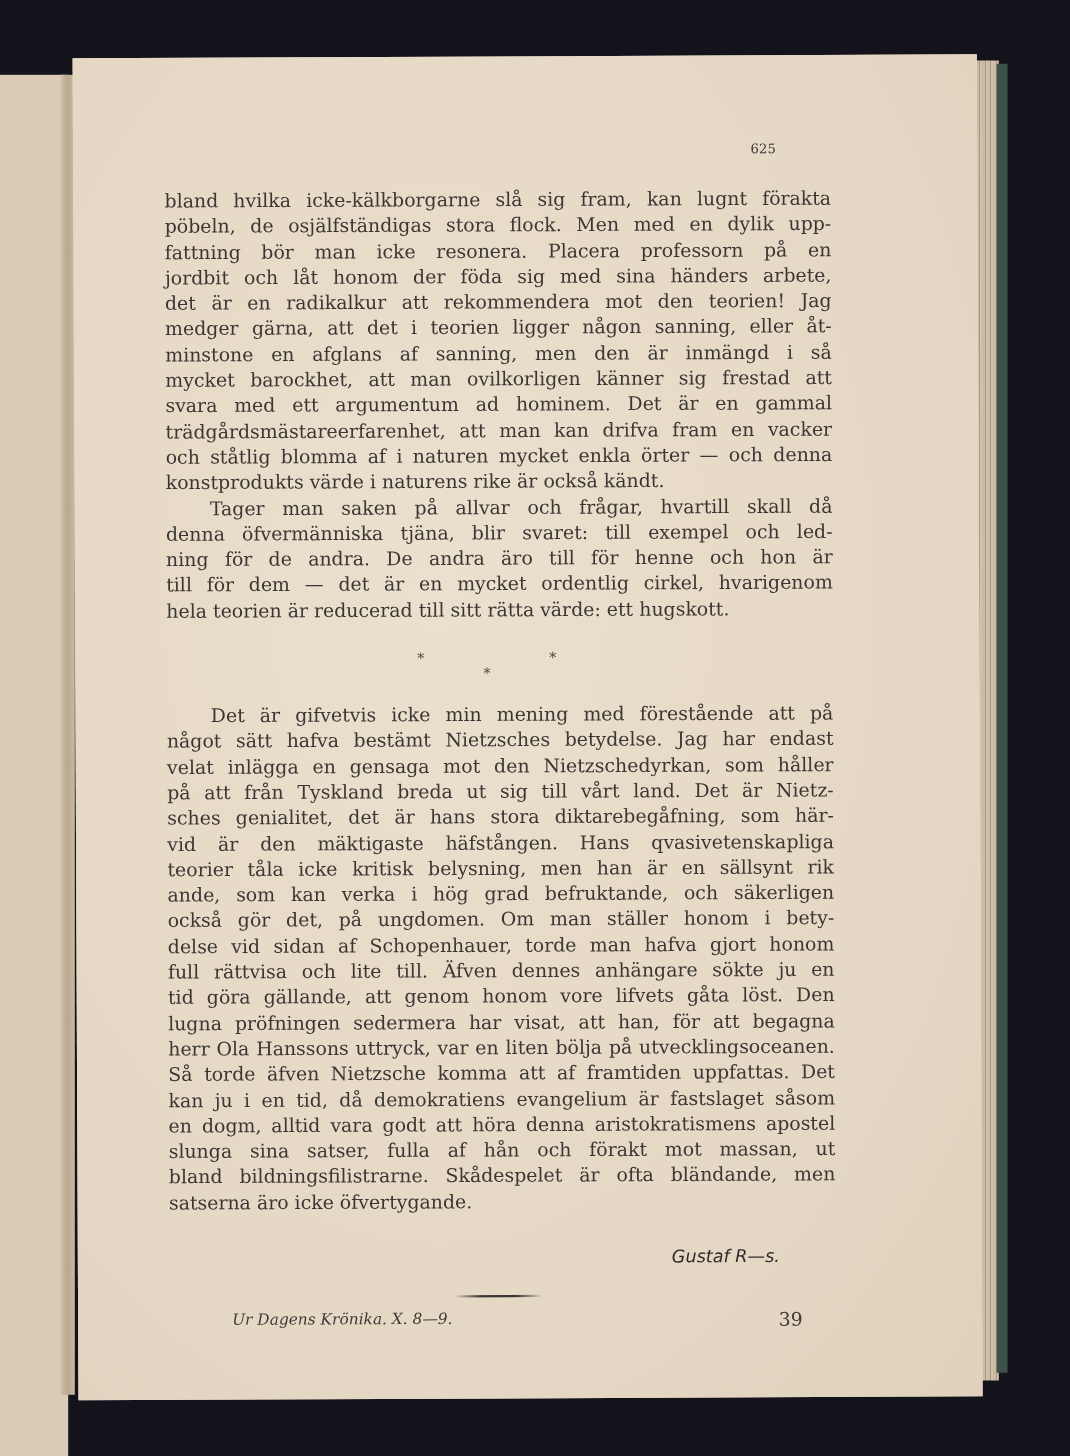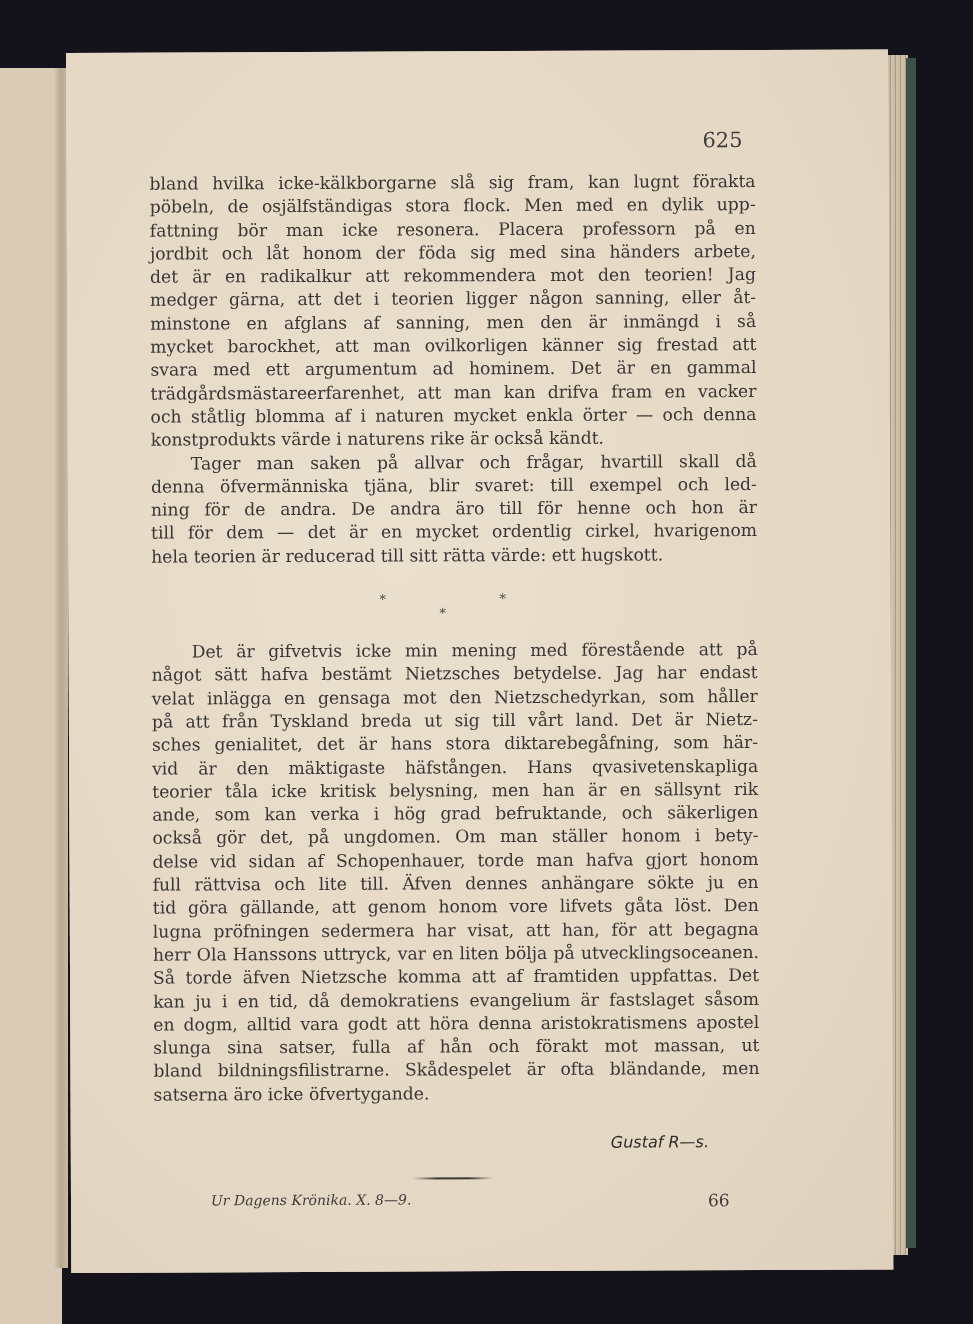--- a/index.html
+++ b/index.html
@@ -27,21 +27,21 @@
   .page-edges {
     position: absolute; left: 878px; top: 55px; width: 30px; height: 1200px;
     background: repeating-linear-gradient(90deg, #c9bba4 0 2px, #a89a84 2px 3px, #d0c2ab 3px 5px);
   }
   .cover-edge {
     position: absolute; left: 906px; top: 58px; width: 10px; height: 1190px;
     background: #3c5249;
   }
   .page-number {
     position: absolute; left: 616px; top: 78px;
-    font-size: 21px; color: #3e3a38; margin-left: 20px;
+    font-size: 12px; color: #3e3a38;
   }
   .body-text {
     position: absolute; left: 83px; top: 120px; width: 606px;
     font-size: 17.2px; line-height: 23.3px; color: #3a3634;
     text-align: justify;
   }
   .line { display: block; white-space: nowrap; text-align-last: justify; text-align: justify; }
   .line.last { text-align-last: left; }
   .indent { padding-left: 40px; }
   .asterisks {
@@ -124,14 +124,14 @@
       <span class="line">en dogm, alltid vara godt att höra denna aristokratismens apostel</span>
       <span class="line">slunga sina satser, fulla af hån och förakt mot massan, ut</span>
       <span class="line">bland bildningsfilistrarne. Skådespelet är ofta bländande, men</span>
       <span class="line last">satserna äro icke öfvertygande.</span>
     </div>
   </div>
 
   <div class="signature">Gustaf R—s.</div>
   <div class="rule"></div>
   <div class="footer-source">Ur Dagens Krönika. X. 8—9.</div>
-  <div class="signature-mark">66</div>
+  <div class="signature-mark">39</div>
 </div>
 
 </body></html>

